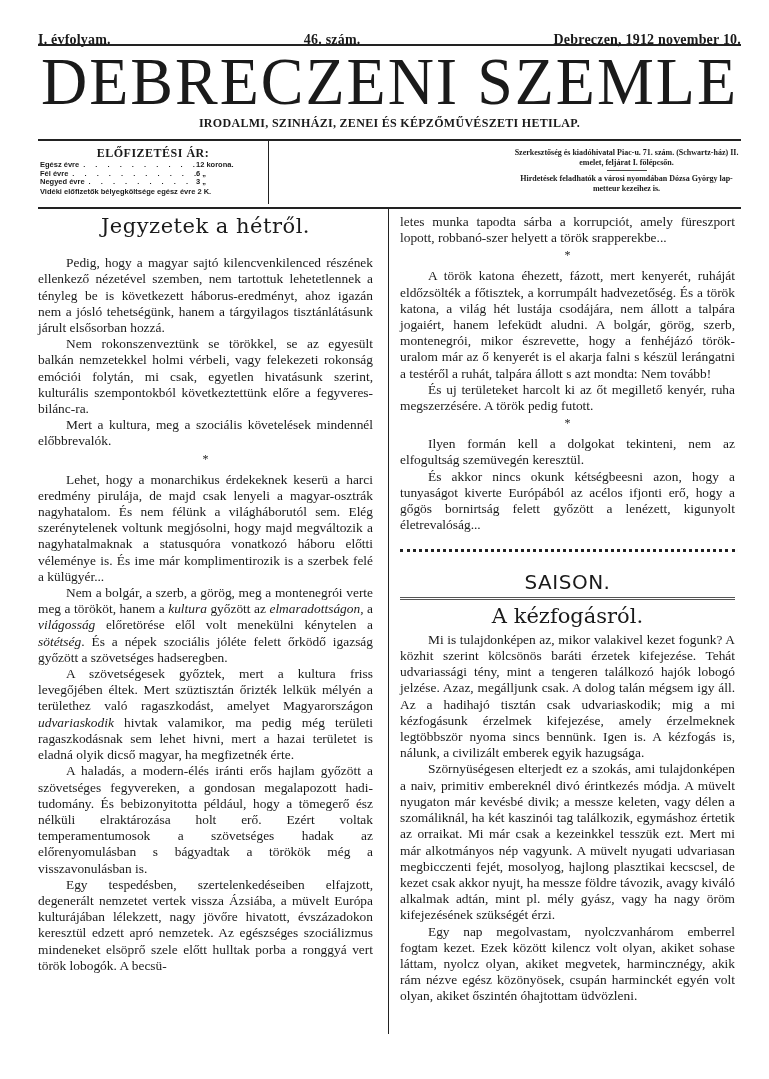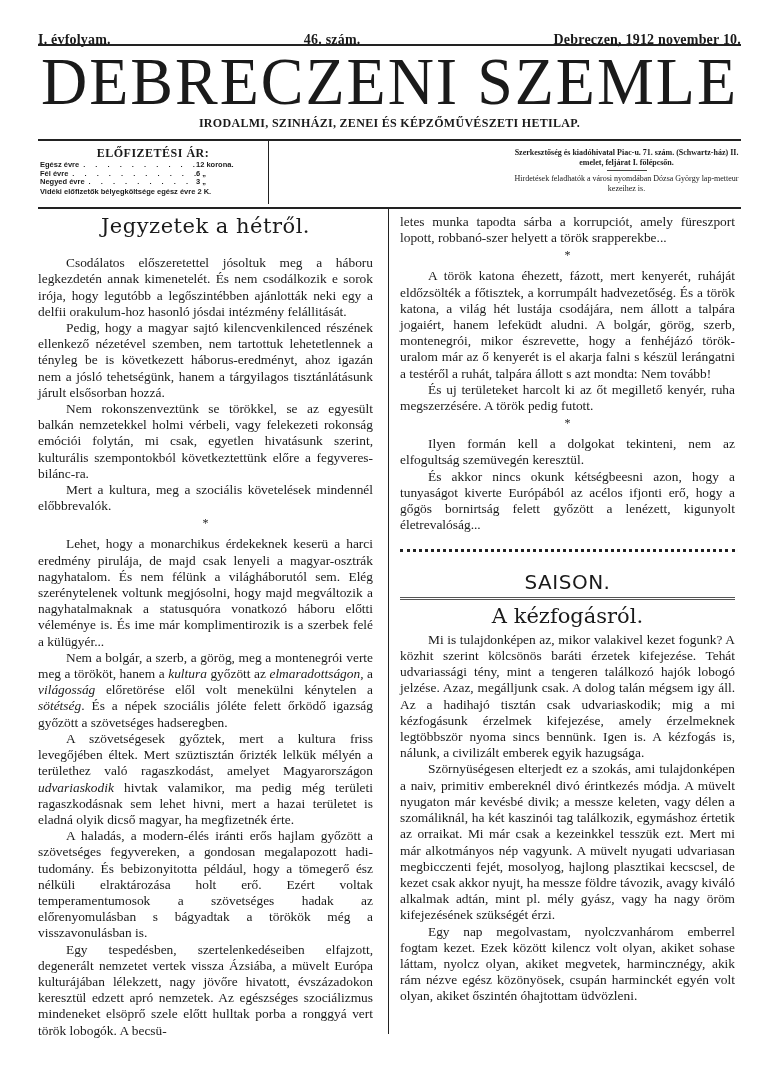--- a/index.html
+++ b/index.html
@@ -40,21 +40,21 @@
   .info-sub .row .lbl { flex: 0 0 auto; }
   .info-sub .row .dots { flex: 1 1 auto; overflow: hidden; white-space: nowrap; letter-spacing: 4px; padding-left: 4px; }
   .info-sub .row .val { flex: 0 0 auto; width: 70px; }
   .info-sub .note { font-family: "Liberation Sans", sans-serif; font-weight: bold; font-size: 7.5px; padding: 0 2px; white-space: nowrap; }
   .info-editor { position: absolute; left: 231px; top: 0; width: 240px; height: 63px; border-right: 1px solid #222; text-align: center; }
   .info-editor .lbl { font-family: "Liberation Sans", sans-serif; font-weight: bold; font-size: 8px; margin-top: 14px; }
   .info-editor .name { font-family: "Liberation Serif", serif; font-size: 16px; letter-spacing: 2px; margin-top: 8px; }
   .info-office { position: absolute; left: 474px; top: 0; width: 229px; height: 63px; text-align: center; }
   .info-office .addr { font-family: "Liberation Serif", serif; font-weight: bold; font-size: 8px; line-height: 10px; margin-top: 7px; }
   .info-office .sep { width: 40px; margin: 2px auto 3px auto; border-top: 1px solid #444; }
-  .info-office .ads { font-family: "Liberation Serif", serif; font-weight: normal; font-size: 8px; line-height: 10px; }
+  .info-office .ads { font-family: "Liberation Serif", serif; font-weight: bold; font-size: 8px; line-height: 10px; }
   .rule3 { position: absolute; top: 207px; left: 0; width: 703px; border-top: 2px solid #222; }
   .coldiv { position: absolute; left: 350px; top: 209px; width: 0; height: 825px; border-left: 1px solid #222; }
   .col { position: absolute; width: 335px; font-family: "Liberation Serif", serif; font-size: 13.4px; line-height: 16.2px; text-align: justify; }
   .col.left { left: 0; top: 218px; }
   .col.right { left: 362px; top: 214px; }
   .col p { margin: 0; text-indent: 28px; }
   .col p.noindent { text-indent: 0; }
   .headline { font-family: "DejaVu Serif", serif; font-size: 21px; text-align: center; margin: 0 0 21px 0; letter-spacing: 0.5px; }
   .star { text-align: center; font-size: 12px; line-height: 14px; margin: 2px 0 6px 0; }
   em { font-style: italic; }
@@ -103,21 +103,20 @@
       <div class="addr">Szerkesztőség és kiadóhivatal Piac-u. 71. szám. (Schwartz-ház) II. emelet, feljárat I. fölépcsőn.</div>
       <div class="sep"></div>
       <div class="ads">Hirdetések feladhatók a városi nyomdában Dózsa György lap-metteur kezeihez is.</div>
     </div>
   </div>
   <div class="rule3"></div>
   <div class="coldiv"></div>
 
   <div class="col left">
     <div class="headline">Jegyzetek a hétről.</div>
-    <p>Csodálatos előszeretettel jósoltuk meg a háboru legkezdetén annak kimenetelét. És nem csodálkozik e sorok irója, hogy legutóbb a legőszintébben ajánlották neki egy a delfii orakulum-hoz hasonló jósdai intézmény felállitását.</p>
     <p>Pedig, hogy a magyar sajtó kilencvenkilenced részének ellenkező nézetével szemben, nem tartottuk lehetetlennek a tényleg be is következett háborus-eredményt, ahoz igazán nem a jósló tehetségünk, hanem a tárgyilagos tisztánlátásunk járult elsősorban hozzá.</p>
     <p>Nem rokonszenveztünk se törökkel, se az egyesült balkán nemzetekkel holmi vérbeli, vagy felekezeti rokonság emóciói folytán, mi csak, egyetlen hivatásunk szerint, kulturális szempontokból következtettünk előre a fegyveres-bilánc-ra.</p>
     <p>Mert a kultura, meg a szociális követelések mindennél előbbrevalók.</p>
     <div class="star">*</div>
     <p>Lehet, hogy a monarchikus érdekeknek keserü a harci eredmény pirulája, de majd csak lenyeli a magyar-osztrák nagyhatalom. És nem félünk a világháborutól sem. Elég szerénytelenek voltunk megjósolni, hogy majd megváltozik a nagyhatalmaknak a statusquóra vonatkozó háboru előtti véleménye is. És ime már komplimentirozik is a szerbek felé a külügyér...</p>
     <p><span>Nem a bolgár, a szerb, a görög, meg a montenegrói verte meg a törököt, hanem a </span><em>kultura</em><span> győzött az </span><em>elmaradottságon</em><span>, a </span><em>világosság</em><span> előretörése elől volt menekülni kénytelen a </span><em>sötétség</em><span>. És a népek szociális jóléte felett őrködő igazság győzött a szövetséges hadseregben.</span></p>
     <p><span>A szövetségesek győztek, mert a kultura friss levegőjében éltek. Mert szüztisztán őrizték lelkük mélyén a területhez való ragaszkodást, amelyet Magyarországon </span><em>udvariaskodik</em><span> hivtak valamikor, ma pedig még területi ragaszkodásnak sem lehet hivni, mert a hazai területet is eladná olyik dicső magyar, ha megfizetnék érte.</span></p>
     <p>A haladás, a modern-élés iránti erős hajlam győzött a szövetséges fegyvereken, a gondosan megalapozott hadi-tudomány. És bebizonyitotta például, hogy a tömegerő ész nélküli elraktározása holt erő. Ezért voltak temperamentumosok a szövetséges hadak az előrenyomulásban s bágyadtak a törökök még a visszavonulásban is.</p>
     <p>Egy tespedésben, szertelenkedéseiben elfajzott, degenerált nemzetet vertek vissza Ázsiába, a müvelt Európa kulturájában lélekzett, nagy jövőre hivatott, évszázadokon keresztül edzett apró nemzetek. Az egészséges szociálizmus mindeneket elsöprő szele előtt hulltak porba a ronggyá vert török lobogók. A becsü-</p>
   </div>

